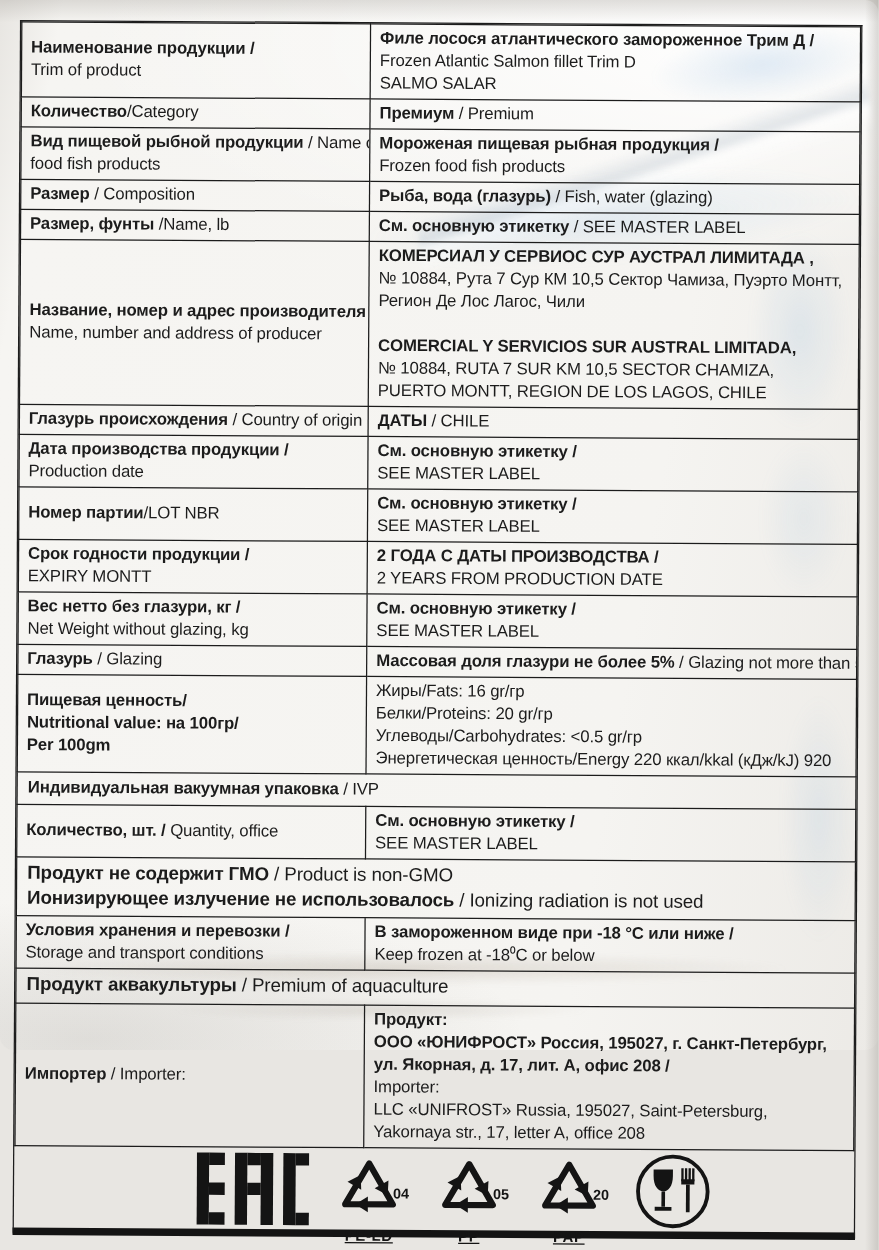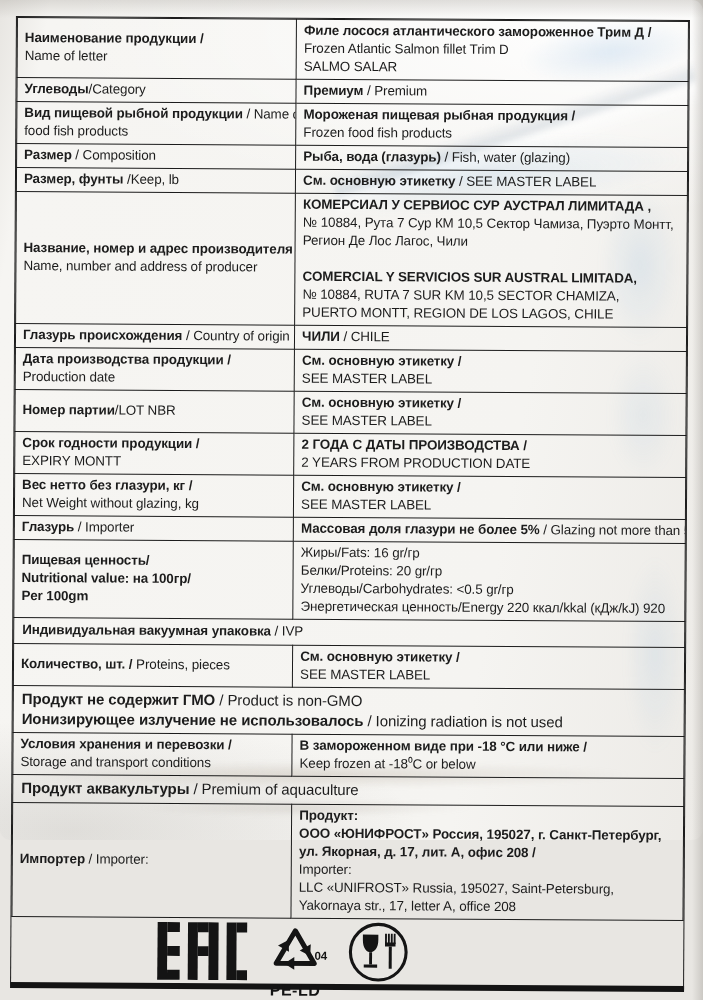--- a/index.html
+++ b/index.html
@@ -59,21 +59,21 @@
   .ln{white-space:nowrap;}
   .b{font-weight:700;}
 
   
   .marks{flex:1;display:flex;align-items:center;padding-left:146px;gap:24px;position:relative;}
   .eac{width:90px;height:62px;flex:0 0 auto;}
   .tri{position:relative;width:64px;height:58px;flex:0 0 auto;margin-left:-8px;}
   .tri .code{position:absolute;top:27px;left:0;right:0;text-align:right;
              font-weight:700;font-size:11.5px;color:#141414;}
   .tri .mat{position:absolute;top:59px;left:0;right:0;text-align:center;
-            font-weight:700;font-size:16px;letter-spacing:.5px;color:#141414;}
+            font-weight:700;font-size:12px;letter-spacing:.5px;color:#141414;text-decoration:underline;}
   .foodsafe{width:66px;height:66px;flex:0 0 auto;margin-left:-6px;}
   .sr{position:absolute;width:1px;height:1px;overflow:hidden;clip:rect(0 0 0 0);white-space:nowrap;}
   svg{display:block;}
 </style>
 </head>
 <body>
 
 <div class="photo">
   <div class="stain w2"></div>
   <div class="stain w3"></div>
@@ -89,31 +89,31 @@
   <div class="sheet">
     <table class="spec">
       <colgroup>
           <col style="width:41.6%">
           <col>
         </colgroup>
       <tbody>
           <tr>
             <td class="cell lcell">
               <div class="ln"><span class="b">Наименование продукции /</span></div>
-              <div class="ln"><span>Name of letter</span></div>
+              <div class="ln"><span>Trim of product</span></div>
             </td>
             <td class="cell rcell">
               <div class="ln"><span class="b">Филе лосося атлантического замороженное Трим Д /</span></div>
               <div class="ln"><span>Frozen Atlantic Salmon fillet Trim D</span></div>
               <div class="ln"><span>SALMO SALAR</span></div>
             </td>
           </tr>
           <tr>
             <td class="cell lcell">
-              <div class="ln"><span class="b">Углеводы</span><span>/Category</span></div>
+              <div class="ln"><span class="b">Количество</span><span>/Category</span></div>
             </td>
             <td class="cell rcell">
               <div class="ln"><span class="b">Премиум</span><span> / Premium</span></div>
             </td>
           </tr>
           <tr>
             <td class="cell lcell">
               <div class="ln"><span class="b">Вид пищевой рыбной продукции</span><span> / Name of</span></div>
               <div class="ln"><span>food fish products</span></div>
             </td>
@@ -125,21 +125,21 @@
           <tr>
             <td class="cell lcell">
               <div class="ln"><span class="b">Размер</span><span> / Composition</span></div>
             </td>
             <td class="cell rcell">
               <div class="ln"><span class="b">Рыба, вода (глазурь)</span><span>  / Fish, water (glazing)</span></div>
             </td>
           </tr>
           <tr>
             <td class="cell lcell">
-              <div class="ln"><span class="b">Размер, фунты </span><span>/Keep, lb</span></div>
+              <div class="ln"><span class="b">Размер, фунты </span><span>/Name, lb</span></div>
             </td>
             <td class="cell rcell">
               <div class="ln"><span class="b">См. основную этикетку</span><span> / SEE MASTER LABEL</span></div>
             </td>
           </tr>
           <tr>
             <td class="cell lcell">
               <div class="ln"><span class="b">Название, номер и адрес производителя /</span></div>
               <div class="ln"><span>Name, number and address of producer</span></div>
             </td>
@@ -151,21 +151,21 @@
               <div class="ln"><span class="b">COMERCIAL Y SERVICIOS SUR AUSTRAL LIMITADA,</span></div>
               <div class="ln"><span>№ 10884,  RUTA 7 SUR KM 10,5 SECTOR CHAMIZA,</span></div>
               <div class="ln"><span>PUERTO MONTT, REGION DE LOS LAGOS, CHILE</span></div>
             </td>
           </tr>
           <tr>
             <td class="cell lcell">
               <div class="ln"><span class="b">Глазурь происхождения</span><span> / Country of origin</span></div>
             </td>
             <td class="cell rcell">
-              <div class="ln"><span class="b">ЧИЛИ</span><span> / CHILE</span></div>
+              <div class="ln"><span class="b">ДАТЫ</span><span> / CHILE</span></div>
             </td>
           </tr>
           <tr>
             <td class="cell lcell">
               <div class="ln"><span class="b">Дата производства продукции /</span></div>
               <div class="ln"><span>Production date</span></div>
             </td>
             <td class="cell rcell">
               <div class="ln"><span class="b">См. основную этикетку /</span></div>
               <div class="ln"><span>SEE MASTER LABEL</span></div>
@@ -195,21 +195,21 @@
               <div class="ln"><span class="b">Вес нетто без глазури, кг /</span></div>
               <div class="ln"><span>Net Weight without glazing, kg</span></div>
             </td>
             <td class="cell rcell">
               <div class="ln"><span class="b">См. основную этикетку /</span></div>
               <div class="ln"><span>SEE MASTER LABEL</span></div>
             </td>
           </tr>
           <tr>
             <td class="cell lcell">
-              <div class="ln"><span class="b">Глазурь</span><span> / Importer</span></div>
+              <div class="ln"><span class="b">Глазурь</span><span> / Glazing</span></div>
             </td>
             <td class="cell rcell">
               <div class="ln"><span class="b">Массовая доля глазури не более 5%</span><span> / Glazing not more than 5%</span></div>
             </td>
           </tr>
           <tr>
             <td class="cell lcell">
               <div class="ln"><span class="b">Пищевая ценность/</span></div>
               <div class="ln"><span class="b">Nutritional value: на 100гр/</span></div>
               <div class="ln"><span class="b">Per 100gm</span></div>
@@ -221,21 +221,21 @@
               <div class="ln"><span>Энергетическая ценность/Energy 220 ккал/kkal (кДж/kJ) 920</span></div>
             </td>
           </tr>
           <tr>
             <td colspan="2" class="cell fullcell">
               <div class="ln"><span class="b">Индивидуальная вакуумная упаковка</span><span> / IVP</span></div>
             </td>
           </tr>
           <tr>
             <td class="cell lcell">
-              <div class="ln"><span class="b">Количество, шт. /</span><span>  Proteins, pieces</span></div>
+              <div class="ln"><span class="b">Количество, шт. /</span><span>  Quantity, office</span></div>
             </td>
             <td class="cell rcell">
               <div class="ln"><span class="b">См. основную этикетку /</span></div>
               <div class="ln"><span>SEE MASTER LABEL</span></div>
             </td>
           </tr>
           <tr>
             <td colspan="2" class="cell fullcell lg">
               <div class="ln"><span class="b">Продукт не содержит ГМО</span><span> / Product is non-GMO</span></div>
               <div class="ln"><span class="b">Ионизирующее излучение не использовалось</span><span> / Ionizing radiation is not used</span></div>
@@ -297,21 +297,41 @@
         <svg viewBox="0 0 64 64" width="64" height="58" aria-hidden="true">
           <path d="M32,9 L53,45 L11,45 Z" fill="none" stroke="#141414" stroke-width="5.5" stroke-linejoin="round"></path>
           <polygon points="-2,-7 9,0 -2,7" fill="#141414" transform="translate(44,29) rotate(60)"></polygon>
           <polygon points="-2,-7 9,0 -2,7" fill="#141414" transform="translate(29,45) rotate(180)"></polygon>
           <polygon points="-2,-7 9,0 -2,7" fill="#141414" transform="translate(20,27) rotate(-60)"></polygon>
         </svg>
         <span class="code">04</span>
         <span class="mat">PE-LD</span>
       </div>
 
-
+      <div class="tri">
+        <svg viewBox="0 0 64 64" width="64" height="58" aria-hidden="true">
+          <path d="M32,9 L53,45 L11,45 Z" fill="none" stroke="#141414" stroke-width="5.5" stroke-linejoin="round"></path>
+          <polygon points="-2,-7 9,0 -2,7" fill="#141414" transform="translate(44,29) rotate(60)"></polygon>
+          <polygon points="-2,-7 9,0 -2,7" fill="#141414" transform="translate(29,45) rotate(180)"></polygon>
+          <polygon points="-2,-7 9,0 -2,7" fill="#141414" transform="translate(20,27) rotate(-60)"></polygon>
+        </svg>
+        <span class="code">05</span>
+        <span class="mat">PP</span>
+      </div>
+
+      <div class="tri">
+        <svg viewBox="0 0 64 64" width="64" height="58" aria-hidden="true">
+          <path d="M32,9 L53,45 L11,45 Z" fill="none" stroke="#141414" stroke-width="5.5" stroke-linejoin="round"></path>
+          <polygon points="-2,-7 9,0 -2,7" fill="#141414" transform="translate(44,29) rotate(60)"></polygon>
+          <polygon points="-2,-7 9,0 -2,7" fill="#141414" transform="translate(29,45) rotate(180)"></polygon>
+          <polygon points="-2,-7 9,0 -2,7" fill="#141414" transform="translate(20,27) rotate(-60)"></polygon>
+        </svg>
+        <span class="code">20</span>
+        <span class="mat">PAP</span>
+      </div>
 
       <div class="foodsafe">
         <svg viewBox="0 0 64 64" width="66" height="66" aria-hidden="true">
           <circle cx="32" cy="32" r="27" fill="none" stroke="#141414" stroke-width="3"></circle>
           <path d="M17,15 h15 v5 c0,8 -3.5,12 -7.5,12 c-4,0 -7.5,-4 -7.5,-12 z" fill="#141414"></path>
           <rect x="23.2" y="32" width="2.8" height="12" fill="#141414"></rect>
           <rect x="18" y="44" width="13" height="3" fill="#141414"></rect>
           <rect x="38.5" y="14" width="1.8" height="10" fill="#141414"></rect>
           <rect x="41.3" y="14" width="1.8" height="10" fill="#141414"></rect>
           <rect x="44.1" y="14" width="1.8" height="10" fill="#141414"></rect>

